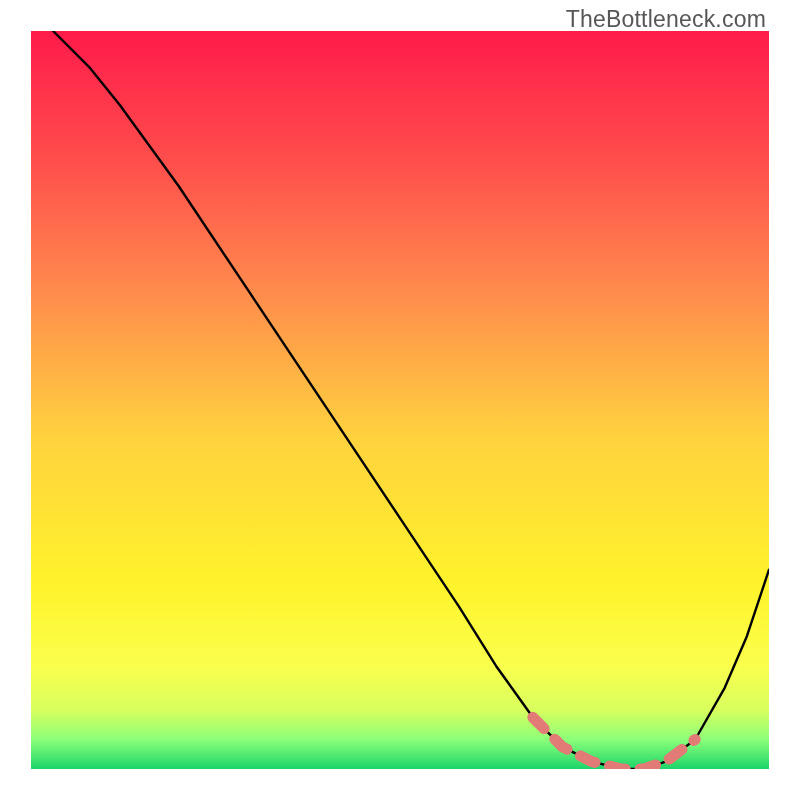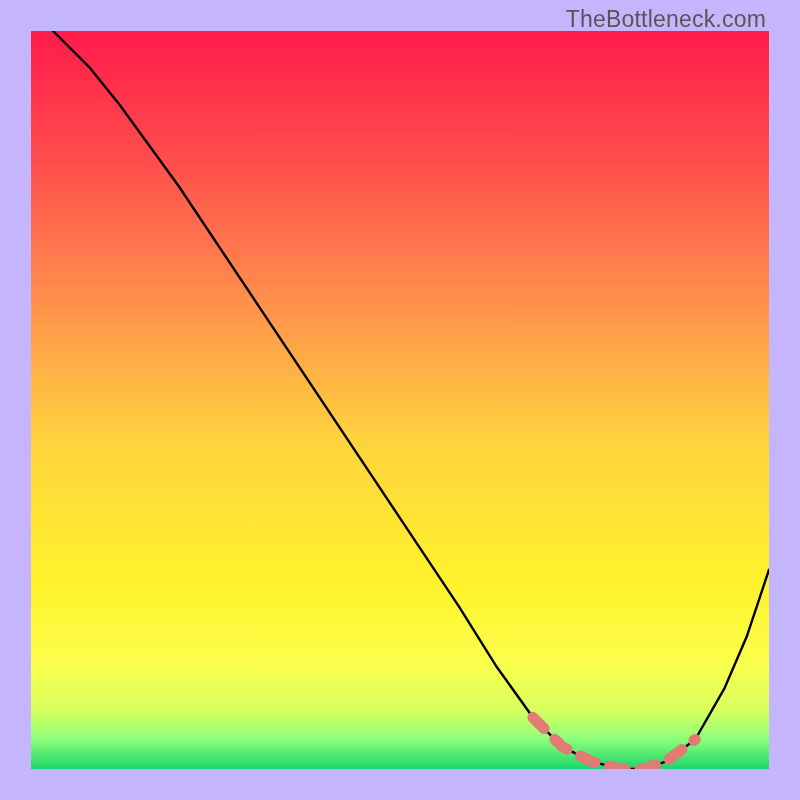--- a/index.html
+++ b/index.html
@@ -9,21 +9,21 @@
     height: 800px;
     background: #000;
     overflow: hidden;
   }
   .frame {
     position: absolute;
     left: 0;
     top: 0;
     width: 800px;
     height: 800px;
-    background: #c4b5fd;
+    background: #ffffff;
     text-align: right;
   }
   .plot-wrap {
     position: absolute;
     left: 31px;
     top: 31px;
     width: 738px;
     height: 738px;
   }
   .gradient {

